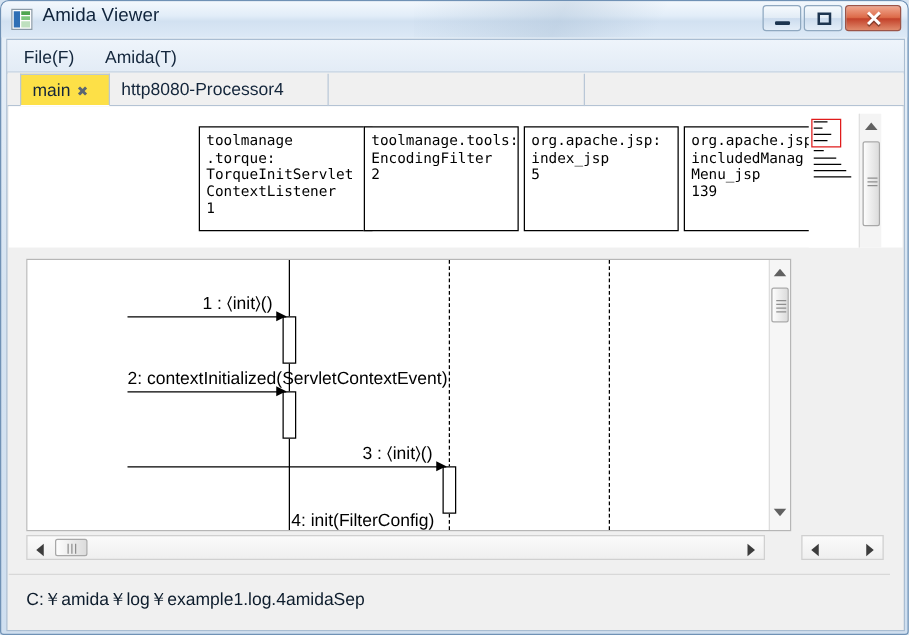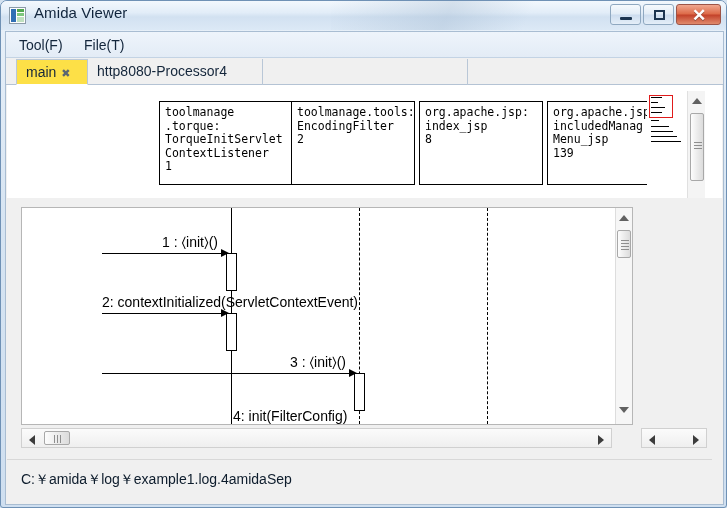--- a/index.html
+++ b/index.html
@@ -193,22 +193,22 @@
         <div class="glyph-close">
           <span>✕</span>
         </div>
       </div>
     </div>
   </div>
 
   <div class="win-inner-edge"></div>
 
   <div class="menubar">
-    <div class="menu-item" style="left:8px">Tool(F)</div>
-    <div class="menu-item" style="left:73px">File(T)</div>
+    <div class="menu-item" style="left:8px">File(F)</div>
+    <div class="menu-item" style="left:73px">Amida(T)</div>
   </div>
 
   <div class="tabstrip">
     <div class="tab active" style="left:10px;width:72px">
       <span>main</span><span class="closer">✖</span>
     </div>
     <div class="tab" style="left:82px;width:175px">
       <span>http8080-Processor4</span>
     </div>
     <div class="tab" style="left:443px;width:14px;border-right:1px solid #b9c7d7"></div>
@@ -218,21 +218,21 @@
     <div class="objbox" style="left:152px;width:139px">toolmanage
 .torque:
 TorqueInitServlet
 ContextListener
 1</div>
     <div class="objbox" style="left:284px;width:124px">toolmanage.tools:
 EncodingFilter
 2</div>
     <div class="objbox" style="left:412px;width:124px">org.apache.jsp:
 index_jsp
-8</div>
+5</div>
     <div class="objbox" style="left:540px;width:124px">org.apache.jsp:
 includedManag
 Menu_jsp
 139</div>
   </div>
 
   <div class="minimap">
     <div class="mm-line" style="left:4px;top:6px;width:11px"></div>
     <div class="mm-line" style="left:4px;top:11px;width:7px"></div>
     <div class="mm-line" style="left:4px;top:16px;width:14px"></div>

